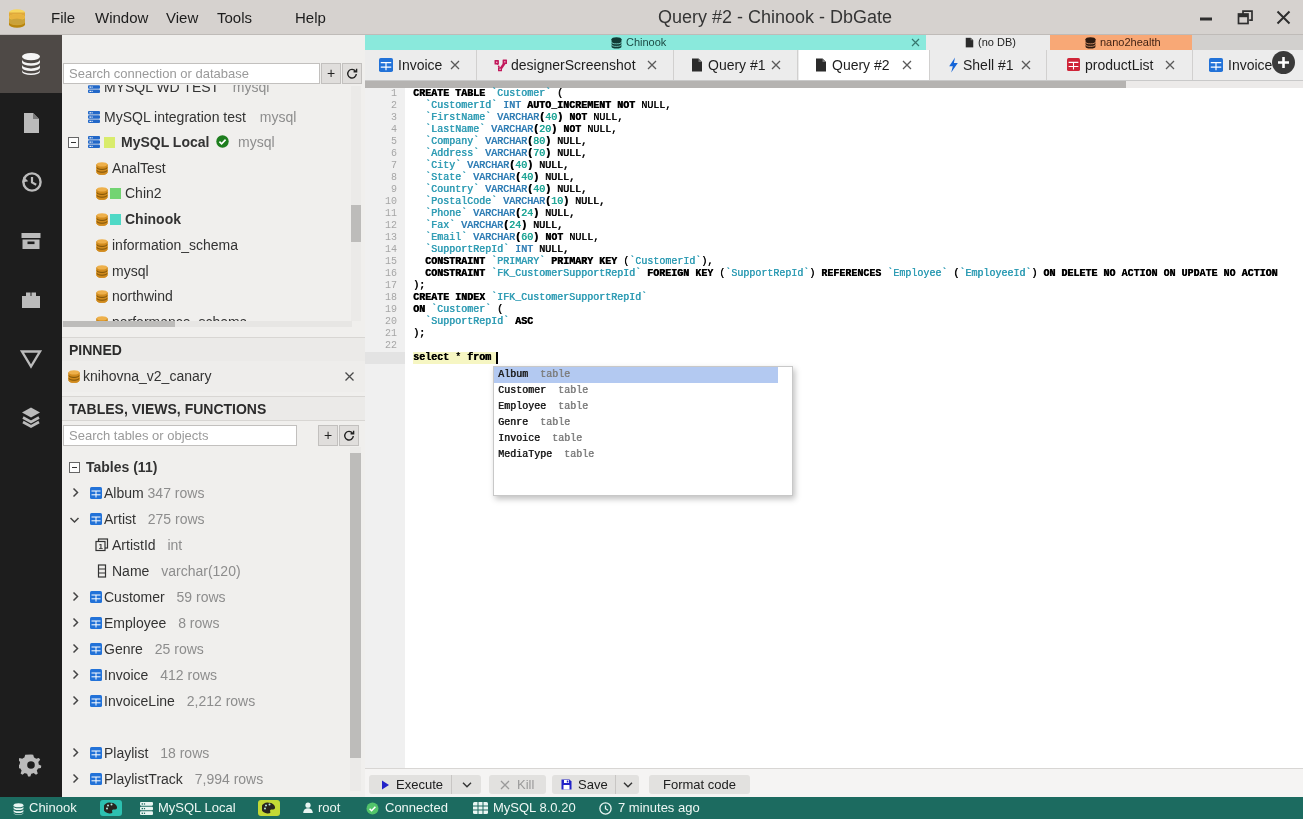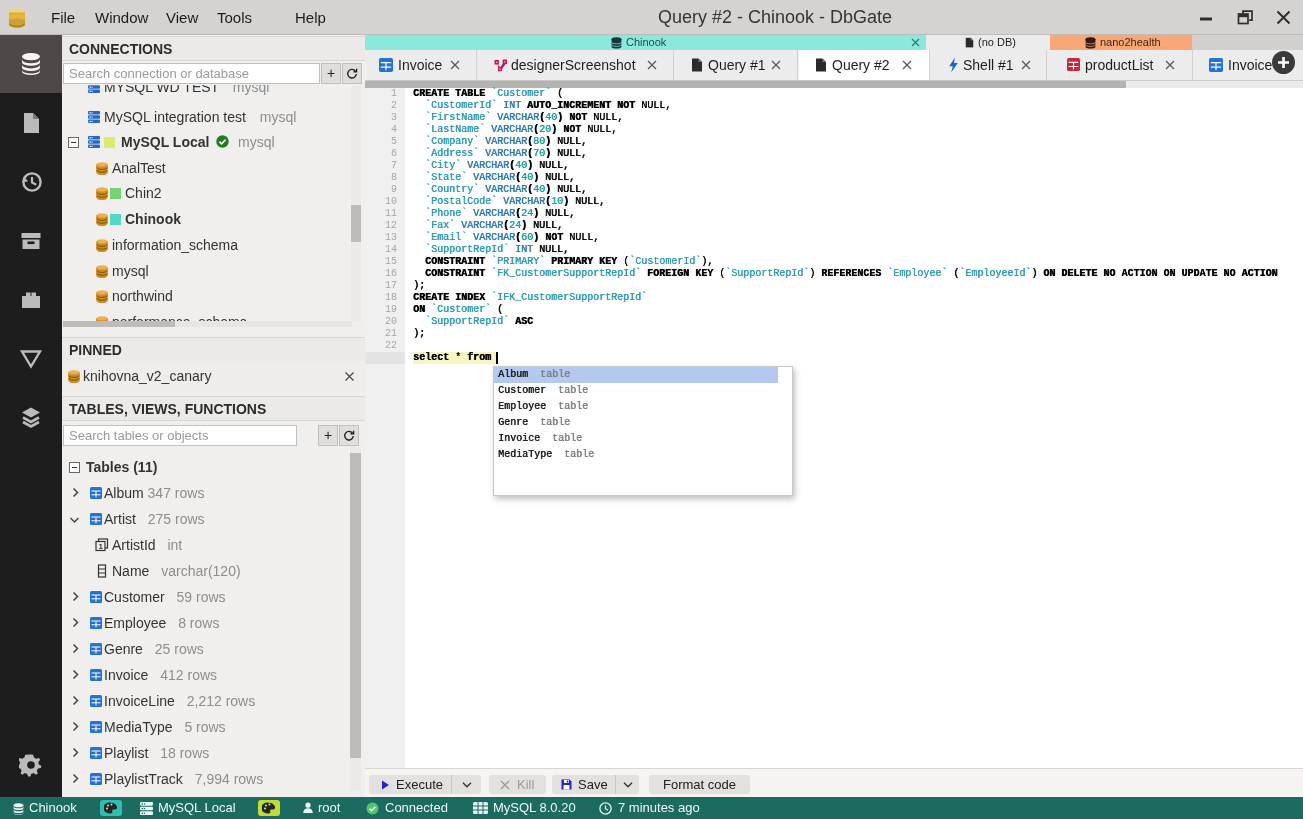--- a/index.html
+++ b/index.html
@@ -162,21 +162,20 @@
         <path d="M3 8.5 l9 -5 l9 5 l-9 5 z" fill="#bbb" stroke="none"></path>
         <path d="M4 13.5 l8 4.5 l8 -4.5"></path>
         <path d="M4 18 l8 4.5 l8 -4.5"></path>
       </g>
     </svg>
 <svg class="abs sbicon" style="top:718px;" viewBox="0 0 24 24">
       <path fill="#bbb" d="M12 1.5 l2.2 0.3 l0.8 2.8 a8 8 0 0 1 2.1 1.2 l2.8 -0.9 l1.3 1.9 l-1.9 2.2 a8 8 0 0 1 0.4 2.4 l2.6 1.4 l-0.4 2.2 l-2.9 0.5 a8 8 0 0 1 -1.2 2.1 l1 2.8 l-1.8 1.4 l-2.4 -1.8 a8 8 0 0 1 -2.3 0.7 l-1 2.8 h-2.2 l-1 -2.8 a8 8 0 0 1 -2.3 -0.7 l-2.4 1.8 l-1.8 -1.4 l1 -2.8 a8 8 0 0 1 -1.2 -2.1 l-2.9 -0.5 l-0.4 -2.2 l2.6 -1.4 a8 8 0 0 1 0.4 -2.4 l-1.9 -2.2 l1.3 -1.9 l2.8 0.9 a8 8 0 0 1 2.1 -1.2 l0.8 -2.8 z M12 8.2 a3.8 3.8 0 1 0 0 7.6 a3.8 3.8 0 1 0 0 -7.6 z"></path>
     </svg>
 </div>
 <div class="abs" id="leftpanel">
- <div class="abs sechead" style="top:1px;">CONNECTIONS</div>
  <div class="abs srchbox" style="top:28px;">Search connection or database</div>
  <div class="abs sqbtn" style="left:259px;top:28px;width:20px;">+</div>
  <div class="abs sqbtn" style="left:280px;top:28px;width:20px;"><svg width="12" height="12" viewBox="0 0 12 12" style="margin-top:4px;">
         <path d="M9.5 3.2 A4.3 4.3 0 1 0 10.3 6" stroke="#222" stroke-width="1.4" fill="none"></path>
         <path d="M10.6 0.8 v3 h-3" stroke="#222" stroke-width="1.4" fill="none"></path>
       </svg></div>
  <div class="abs" style="left:0;top:50px;width:290px;height:236px;overflow:hidden;">
   <div class="abs row" style="top:-11px;">
         <svg class="ticon" style="left:26px;" viewBox="0 0 12 12">
           <use href="#srv"></use>
@@ -345,29 +344,20 @@
         <div class="abs" style="left:42px;">Invoice <span class="muted" style="margin-left:8px;">412 rows</span></div>
       </div>
   <div class="abs row" style="top:242px;">
         <svg class="arr" style="left:8px;top:7px;" width="11" height="11" viewBox="0 0 11 11">
           <path d="M3.5 1.5 l4 4 l-4 4" stroke="#444" stroke-width="1.5" fill="none"></path>
         </svg>
         <svg class="ticon" style="left:28px;" viewBox="0 0 12 12">
           <use href="#tblb"></use>
         </svg>
         <div class="abs" style="left:42px;">InvoiceLine <span class="muted" style="margin-left:8px;">2,212 rows</span></div>
-      </div>
-  <div class="abs row" style="top:268px;">
-        <svg class="arr" style="left:8px;top:7px;" width="11" height="11" viewBox="0 0 11 11">
-          <path d="M3.5 1.5 l4 4 l-4 4" stroke="#444" stroke-width="1.5" fill="none"></path>
-        </svg>
-        <svg class="ticon" style="left:28px;" viewBox="0 0 12 12">
-          <use href="#tblb"></use>
-        </svg>
-        <div class="abs" style="left:42px;">MediaType <span class="muted" style="margin-left:8px;">5 rows</span></div>
       </div>
   <div class="abs row" style="top:294px;">
         <svg class="arr" style="left:8px;top:7px;" width="11" height="11" viewBox="0 0 11 11">
           <path d="M3.5 1.5 l4 4 l-4 4" stroke="#444" stroke-width="1.5" fill="none"></path>
         </svg>
         <svg class="ticon" style="left:28px;" viewBox="0 0 12 12">
           <use href="#tblb"></use>
         </svg>
         <div class="abs" style="left:42px;">Playlist <span class="muted" style="margin-left:8px;">18 rows</span></div>
       </div>

